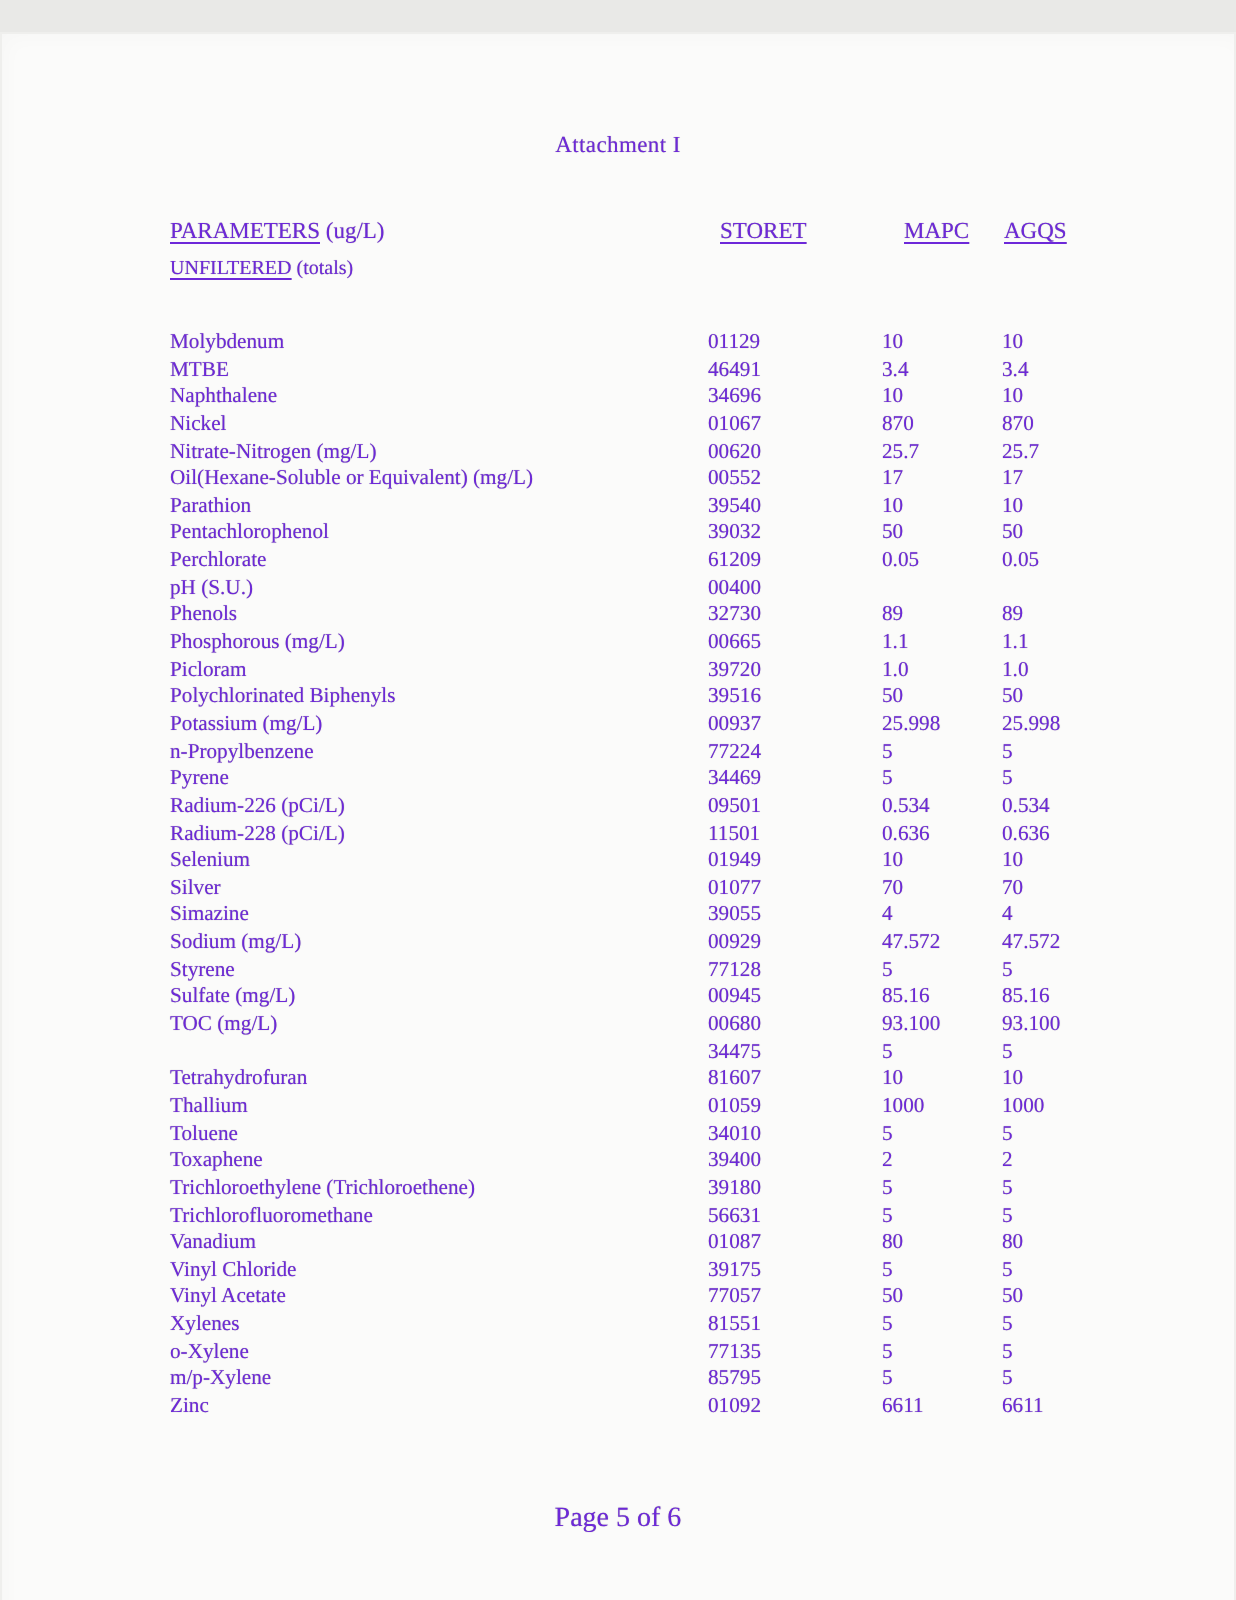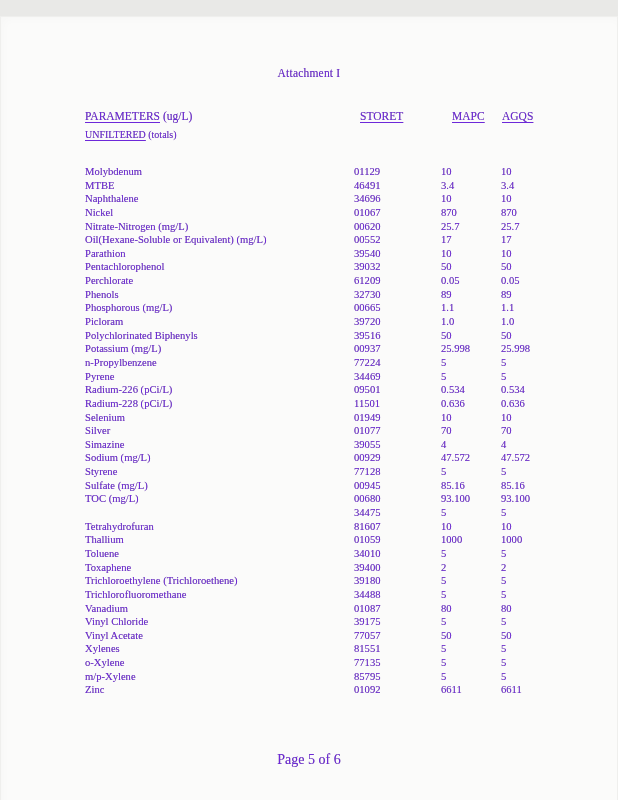--- a/index.html
+++ b/index.html
@@ -151,20 +151,26 @@
         <span class="cell c-mapc">50</span>
         <span class="cell c-agqs">50</span>
       </div>
       <div class="trow">
         <span class="cell c-name">Perchlorate</span>
         <span class="cell c-storet">61209</span>
         <span class="cell c-mapc">0.05</span>
         <span class="cell c-agqs">0.05</span>
       </div>
       <div class="trow">
+        <span class="cell c-name">pH (S.U.)</span>
+        <span class="cell c-storet">00400</span>
+        <span class="cell c-mapc"></span>
+        <span class="cell c-agqs"></span>
+      </div>
+      <div class="trow">
         <span class="cell c-name">Phenols</span>
         <span class="cell c-storet">32730</span>
         <span class="cell c-mapc">89</span>
         <span class="cell c-agqs">89</span>
       </div>
       <div class="trow">
         <span class="cell c-name">Phosphorous (mg/L)</span>
         <span class="cell c-storet">00665</span>
         <span class="cell c-mapc">1.1</span>
         <span class="cell c-agqs">1.1</span>
@@ -283,21 +289,21 @@
         <span class="cell c-agqs">2</span>
       </div>
       <div class="trow">
         <span class="cell c-name">Trichloroethylene (Trichloroethene)</span>
         <span class="cell c-storet">39180</span>
         <span class="cell c-mapc">5</span>
         <span class="cell c-agqs">5</span>
       </div>
       <div class="trow">
         <span class="cell c-name">Trichlorofluoromethane</span>
-        <span class="cell c-storet">34488</span>
+        <span class="cell c-storet">56631</span>
         <span class="cell c-mapc">5</span>
         <span class="cell c-agqs">5</span>
       </div>
       <div class="trow">
         <span class="cell c-name">Vanadium</span>
         <span class="cell c-storet">01087</span>
         <span class="cell c-mapc">80</span>
         <span class="cell c-agqs">80</span>
       </div>
       <div class="trow">

